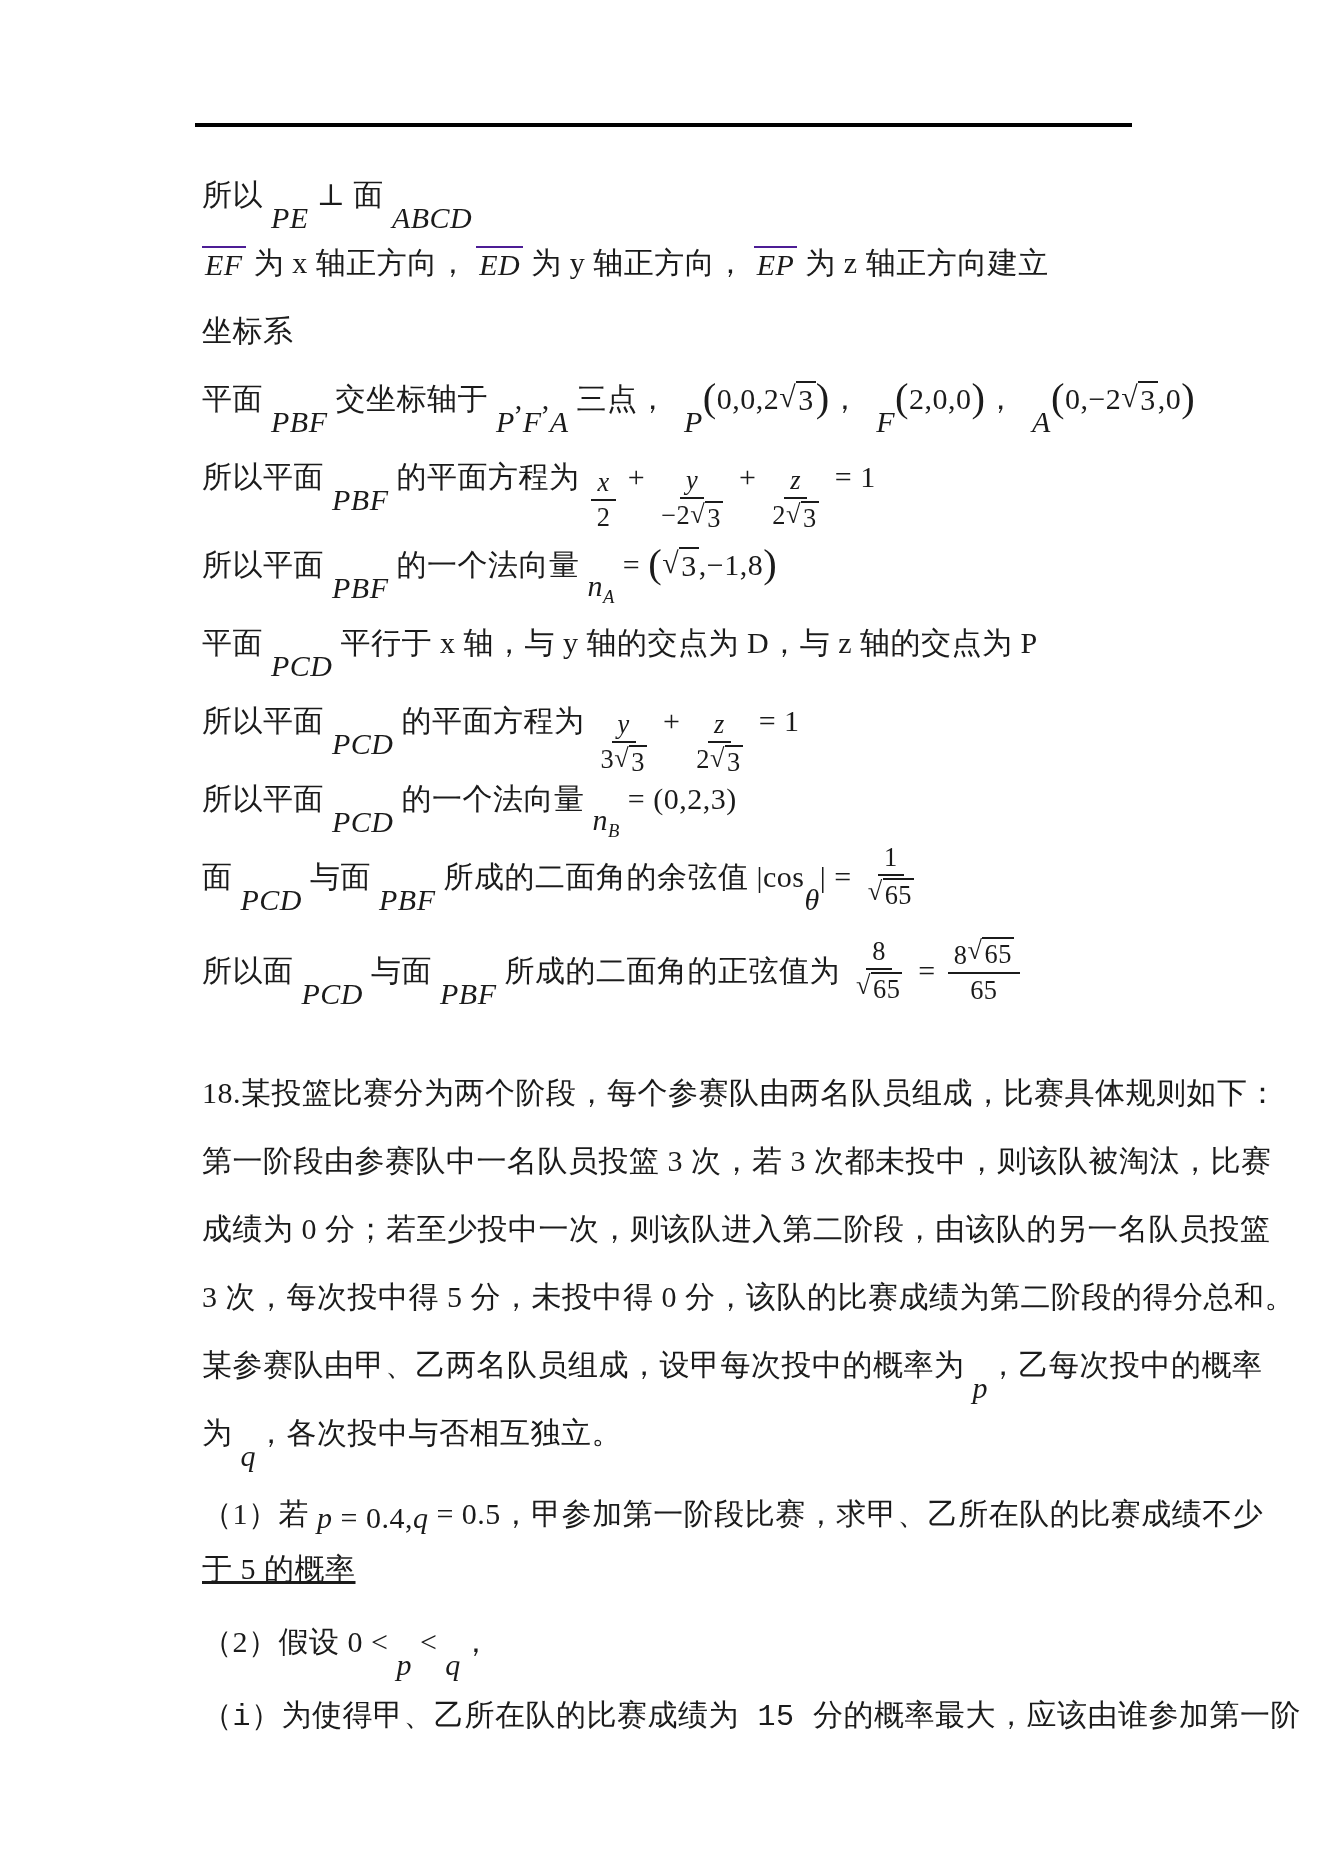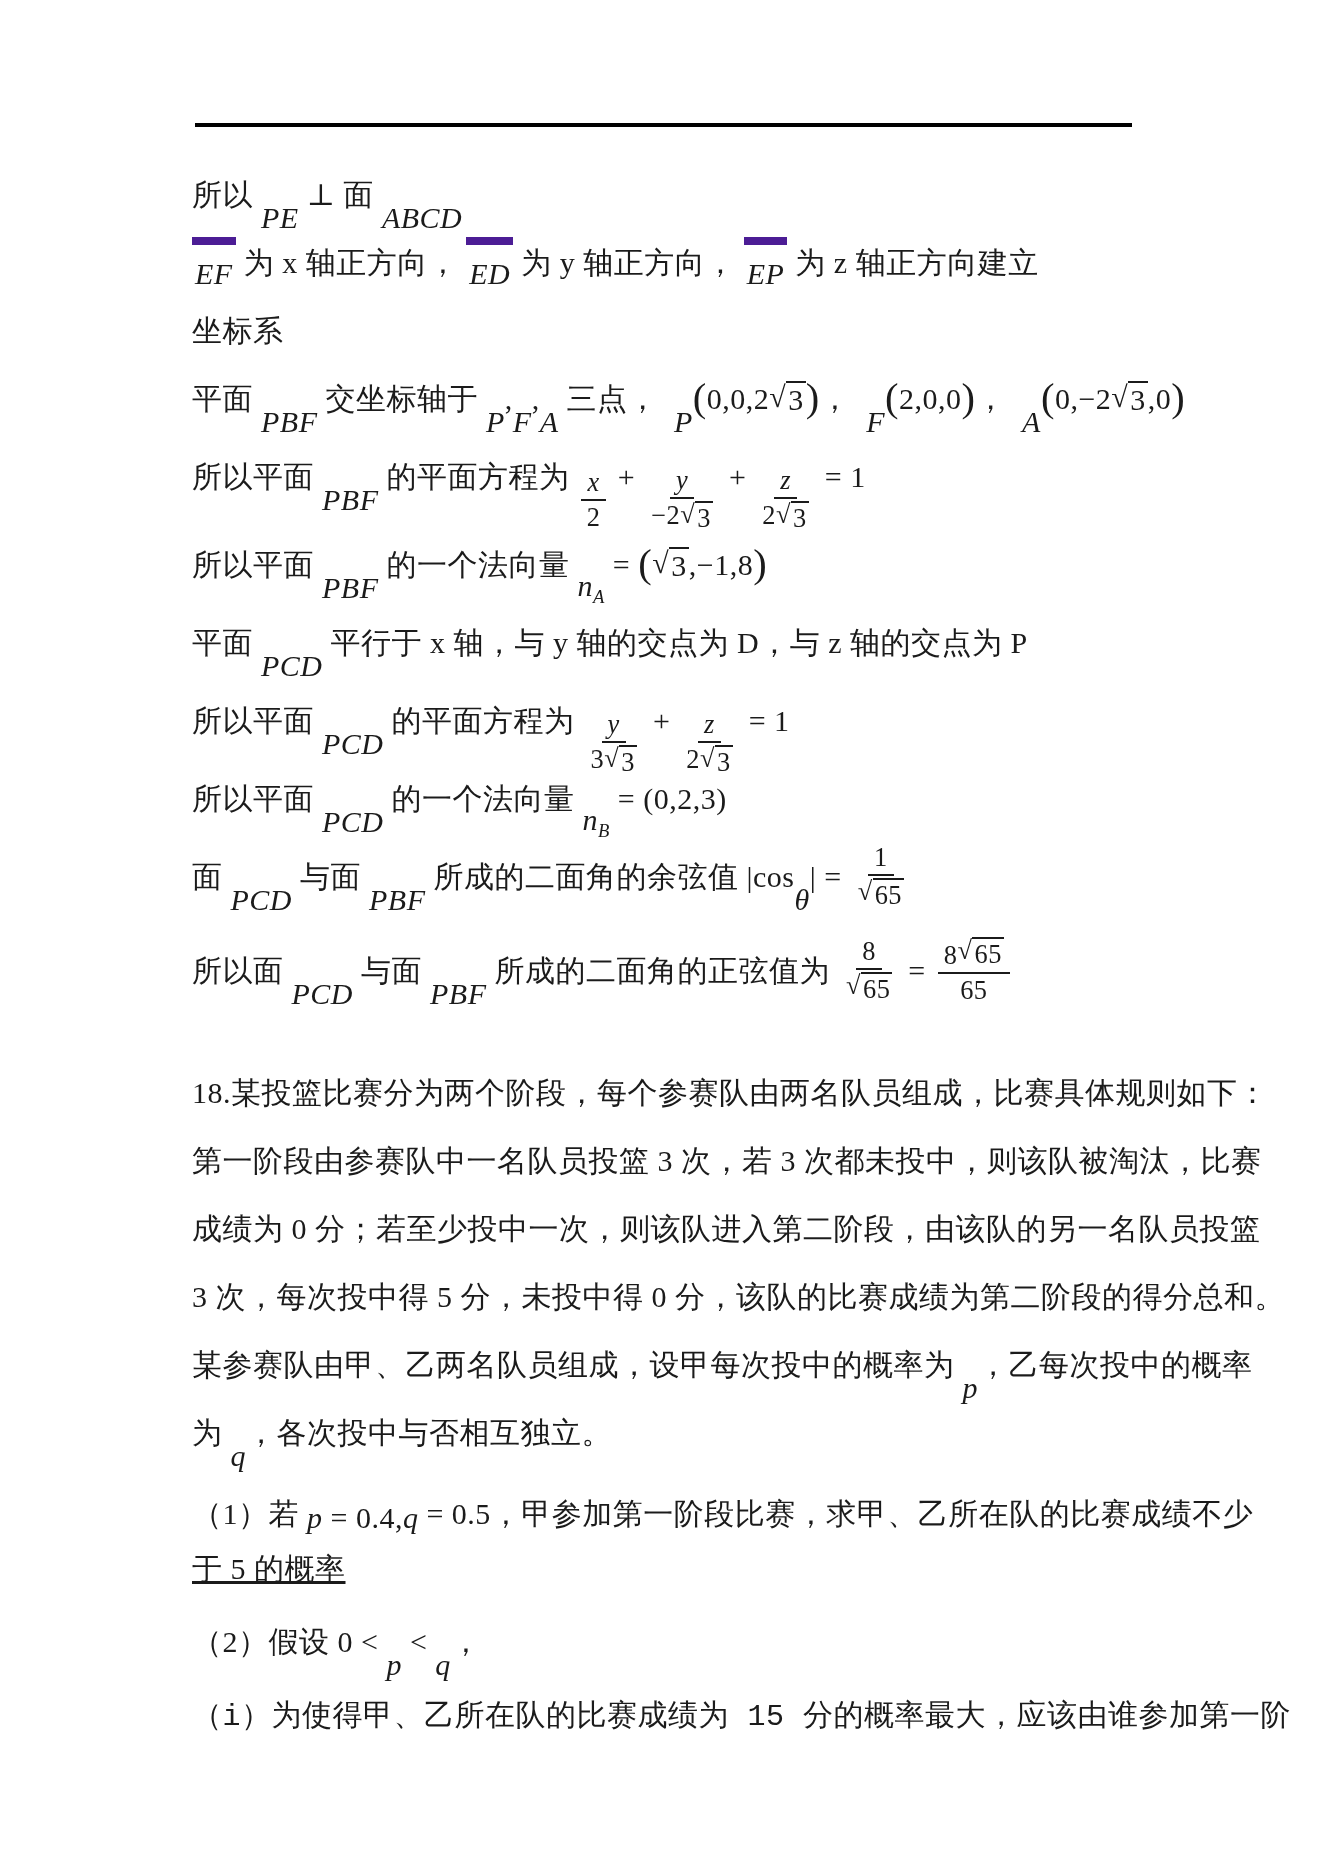--- a/index.html
+++ b/index.html
@@ -12,38 +12,38 @@
     overflow:hidden;
   }
   #header-rule{
     position:absolute;
     left:195px;top:123px;
     width:937px;height:4px;
     background:#000000;
   }
   #content{
     position:absolute;
-    left:192px;top:161px;
+    left:202px;top:161px;
     width:960px;
   }
   .line{
     display:flex;
     align-items:center;
     white-space:pre;
     font-size:30px;
     letter-spacing:0.5px;
   }
   .rm{font-style:normal;}
   .mi{font-style:italic;font-family:"Liberation Serif","DejaVu Serif",serif;margin-top:46px;}
   .big{font-size:1.35em;font-style:normal;line-height:0.8;transform:translateY(-0.02em);}
   .vec{
     font-style:italic;
     display:inline-block;
-    border-top:8px solid #4c1d95;
-    padding:13px 3px 0 3px;
+    border-top:2px solid #4c1d95;
+    padding:1px 3px 0 3px;
     line-height:1.05;
   }
   .frac{
     display:inline-flex;
     flex-direction:column;
     align-items:center;
     vertical-align:middle;
     font-size:0.88em;
     margin:0 4px;
     line-height:1.1;

